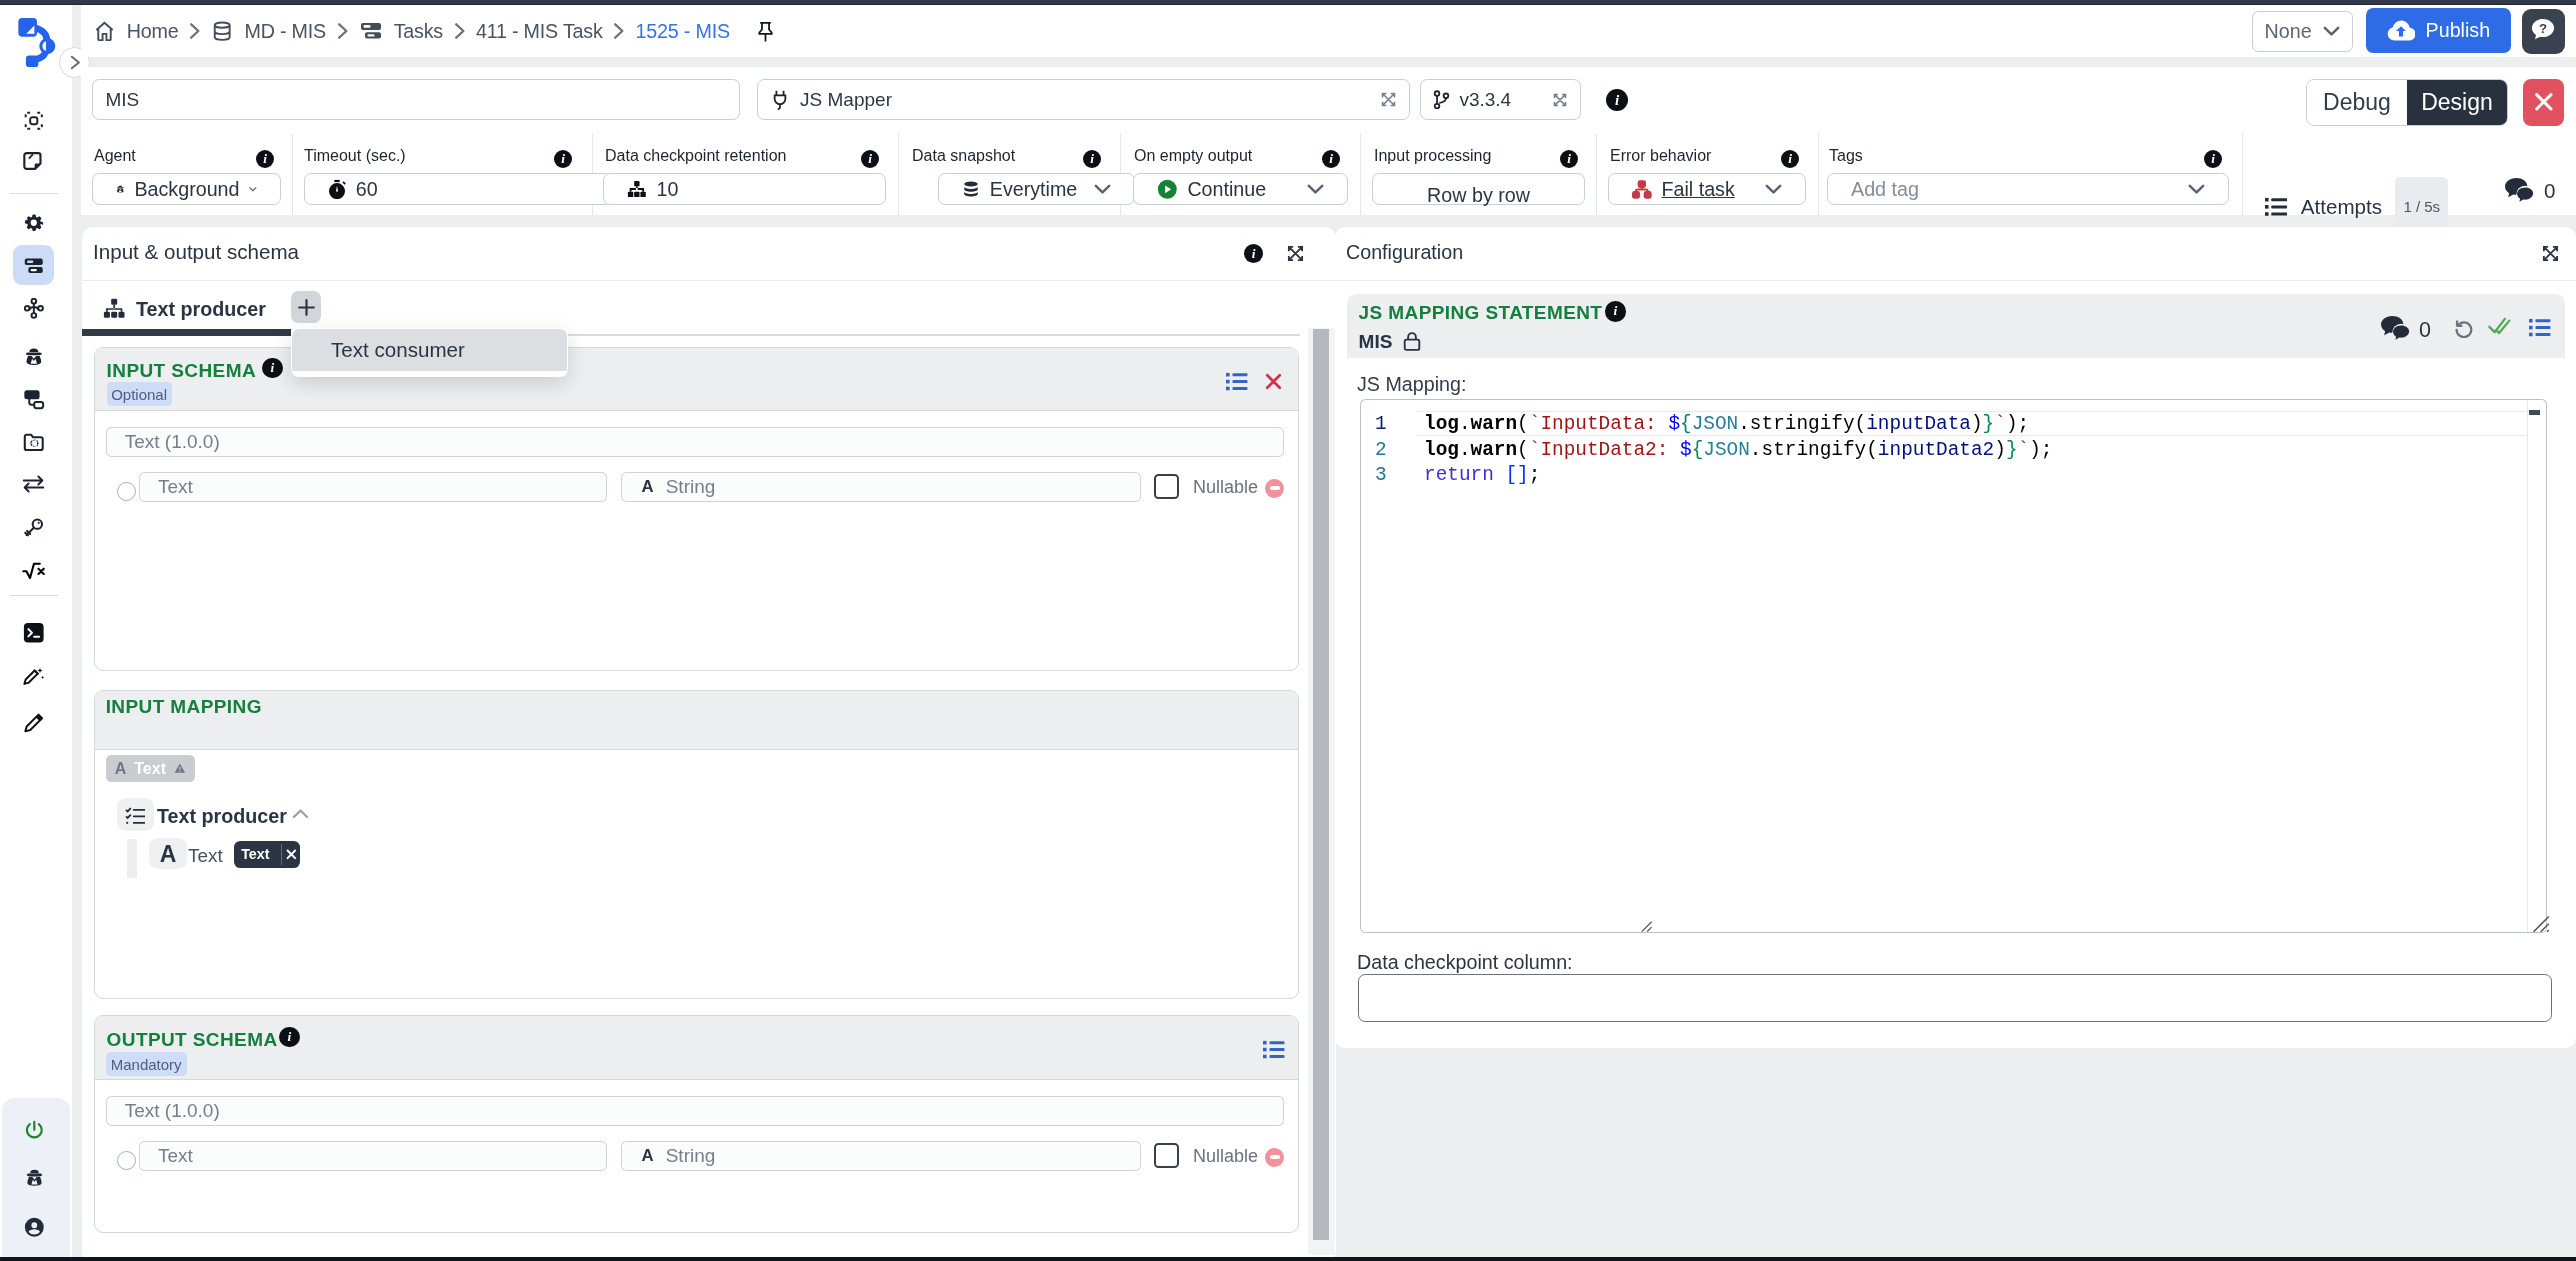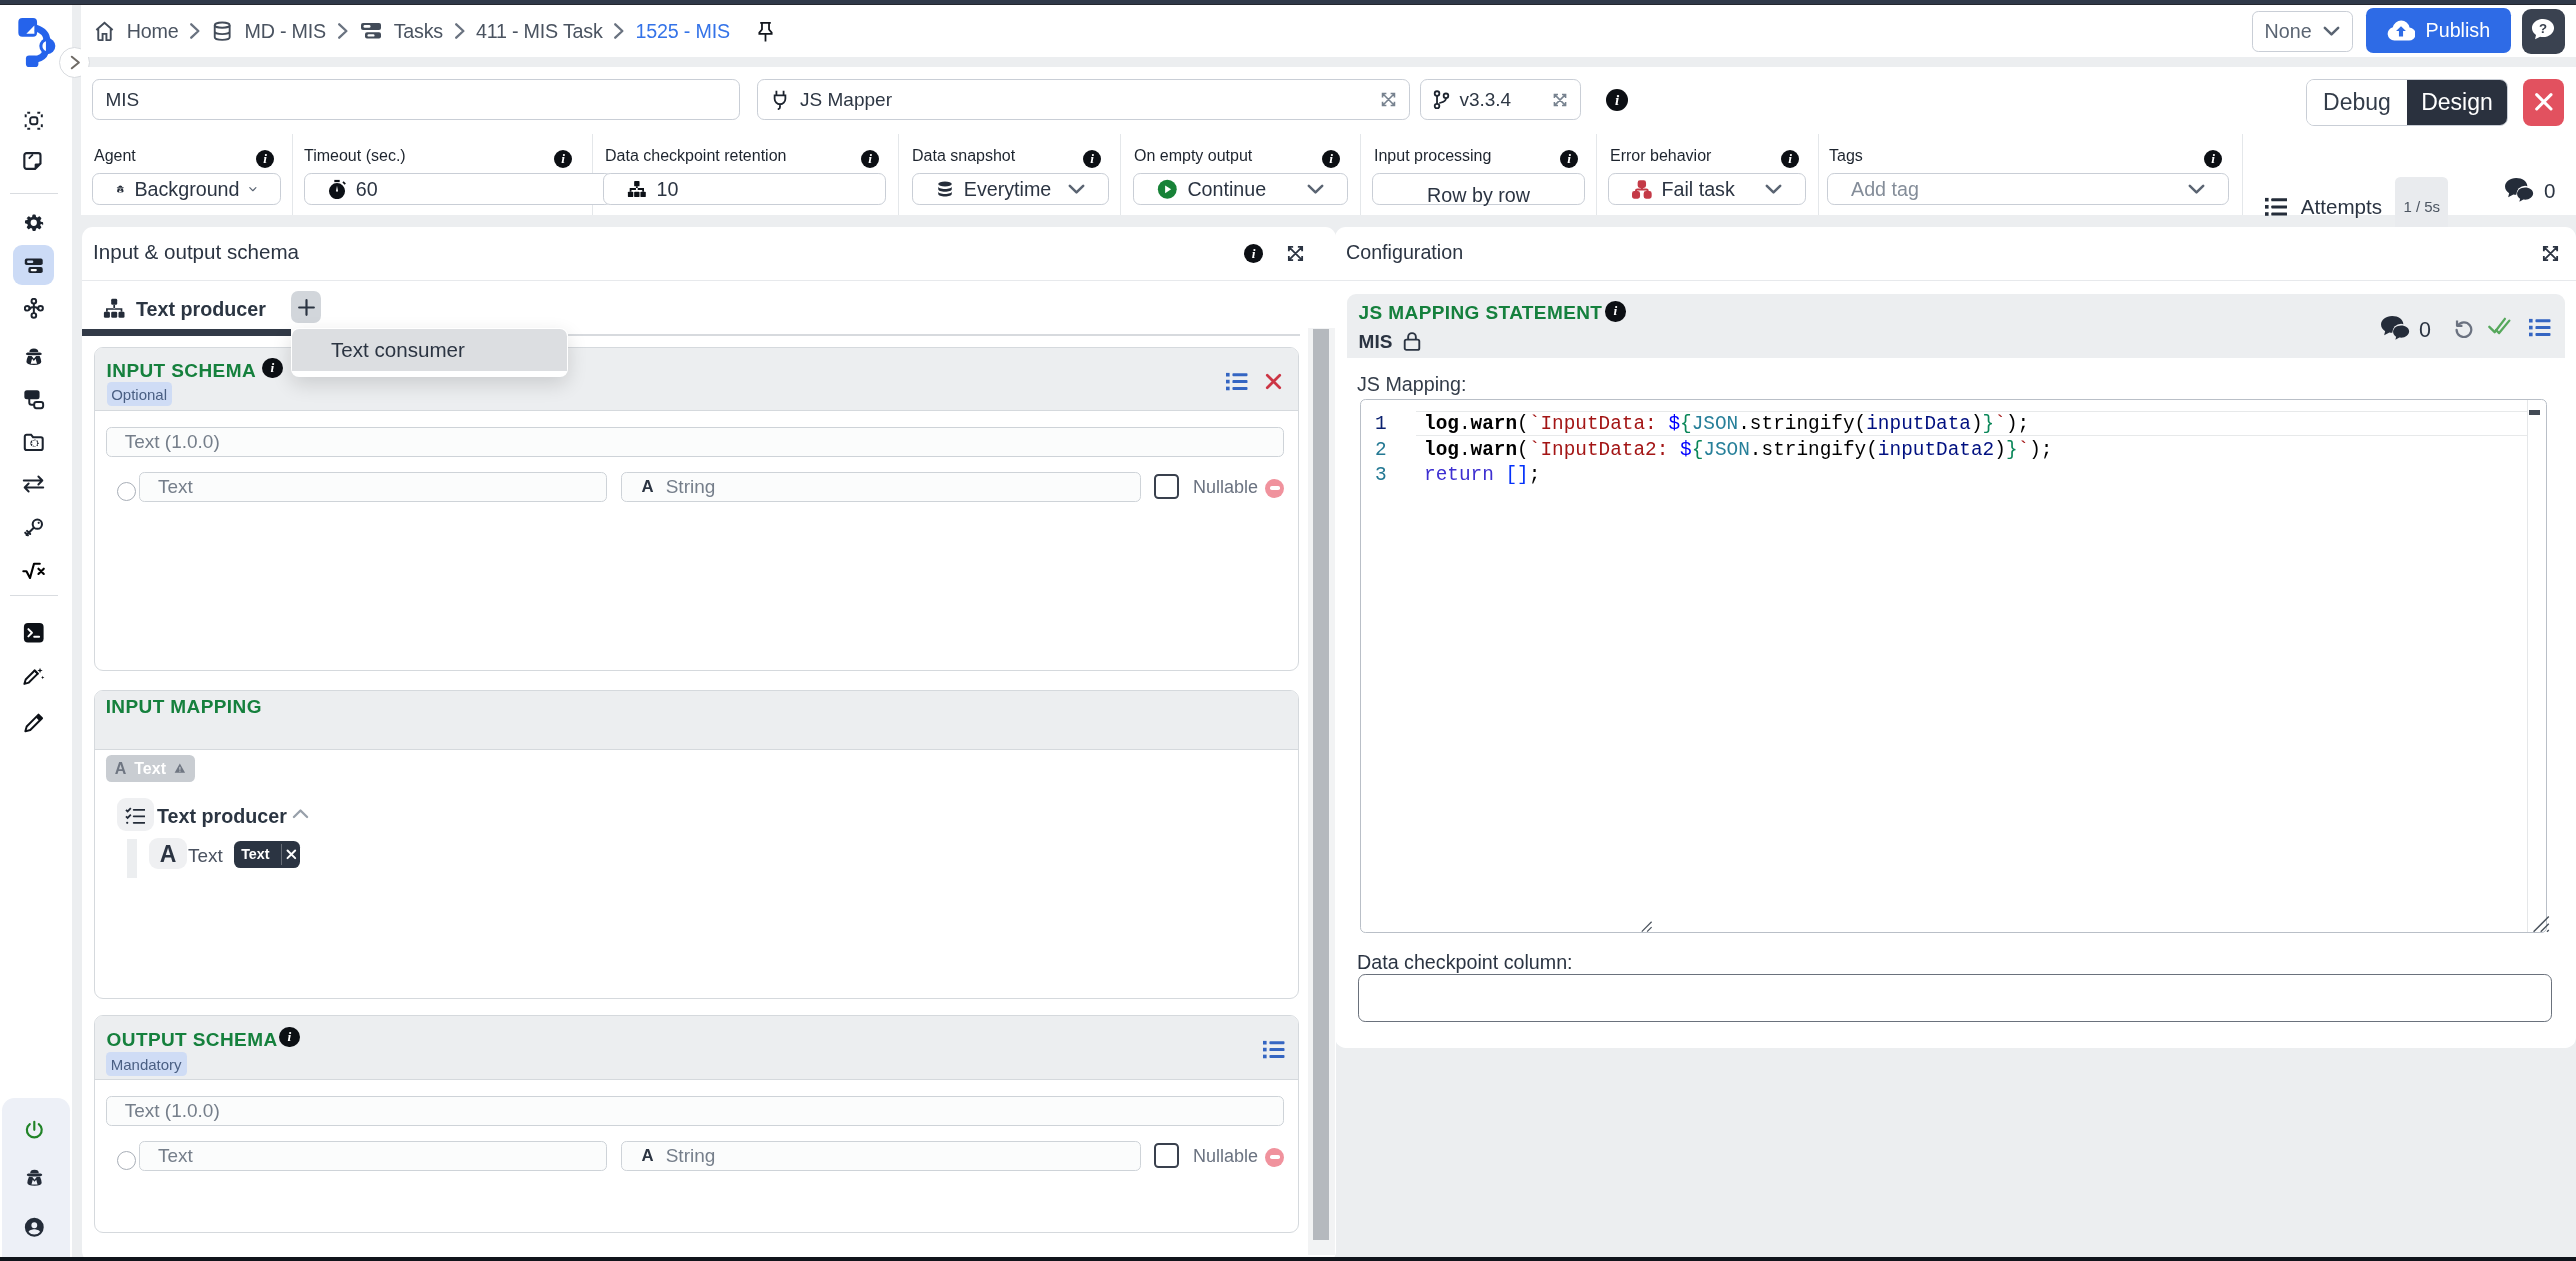--- a/index.html
+++ b/index.html
@@ -261,21 +261,21 @@
 <div class="abs fld" style="left:603px;top:173px;width:283px;">
   <svg width="19.7" height="18" viewBox="0 0 22 20" fill="#0c1016">
       <rect x="8" y="1" width="6" height="6" rx="1"></rect>
       <rect x="1" y="13" width="6" height="6" rx="1"></rect>
       <rect x="8" y="13" width="6" height="6" rx="1"></rect>
       <rect x="15" y="13" width="6" height="6" rx="1"></rect>
       <path d="M10 7 h2 v4 h-2 z M3 13 h2 v-2 h12 v2 h2 v-4 h-16 z"></path>
     </svg>
   <span>10</span>
 </div>
-<div class="abs fld" style="left:912px;top:173px;width:197px;">
+<div class="abs fld" style="left:938px;top:173px;width:197px;">
   <svg width="18" height="19" viewBox="0 0 24 24" fill="#242c39">
       <ellipse cx="12" cy="4.6" rx="9" ry="3.4"></ellipse>
       <path d="M3 8 c0 1.9 4 3.4 9 3.4 s9-1.5 9-3.4 v3.5 c0 1.9 -4 3.4 -9 3.4 s-9 -1.5 -9 -3.4 z"></path>
       <path d="M3 14.5 c0 1.9 4 3.4 9 3.4 s9-1.5 9-3.4 v3.5 c0 1.9 -4 3.4 -9 3.4 s-9 -1.5 -9 -3.4 z"></path>
     </svg>
   <span>Everytime</span>
   <svg style="margin-left:auto" width="17" height="10.7" viewBox="0 0 19 12">
       <path d="M2 2 L9.5 9.5 L17 2" stroke="#5a6472" stroke-width="2.8" fill="none" stroke-linecap="round" stroke-linejoin="round"></path>
     </svg>
 </div>
@@ -294,21 +294,21 @@
       <rect x="1" y="1" width="24" height="20" rx="2" fill="#cde8cf"></rect>
       <rect x="1" y="1" width="24" height="20" rx="2" fill="none" stroke="#1e7c2e" stroke-width="2"></rect>
       <path d="M1 8 h24 M1 15 h24 M7.5 1 v20 M13 1 v20 M18.5 1 v20" stroke="#1e7c2e" stroke-width="2"></path>
       <rect x="3" y="9.5" width="20" height="4" fill="#1e7c2e"></rect>
     </svg>
   <span>Row by row</span>
   <svg style="margin-left:auto" width="17" height="10.7" viewBox="0 0 19 12">
       <path d="M2 2 L9.5 9.5 L17 2" stroke="#5a6472" stroke-width="2.8" fill="none" stroke-linecap="round" stroke-linejoin="round"></path>
     </svg>
 </div>
-<div class="abs fld" style="left:1608px;top:173px;width:198px;">
+<div class="abs fld" style="left:1608px;top:173px;width:198px;text-decoration:underline;">
   <svg width="19.7" height="19" viewBox="0 0 22 21" fill="none" stroke="#c43a47" stroke-width="2.4">
       <rect x="7.5" y="1.5" width="7" height="6" rx="1.4" fill="#c43a47"></rect>
       <rect x="1.2" y="13.5" width="6.6" height="6" rx="1.4" fill="#c43a47"></rect>
       <rect x="14.2" y="13.5" width="6.6" height="6" rx="1.4" fill="#c43a47"></rect>
       <path d="M11 7.5 v3 M4.5 13.5 v-1.5 a1.5 1.5 0 0 1 1.5 -1.5 h10 a1.5 1.5 0 0 1 1.5 1.5 v1.5"></path>
     </svg>
   <span>Fail task</span>
   <svg style="margin-left:auto" width="17" height="10.7" viewBox="0 0 19 12">
       <path d="M2 2 L9.5 9.5 L17 2" stroke="#5a6472" stroke-width="2.8" fill="none" stroke-linecap="round" stroke-linejoin="round"></path>
     </svg>

